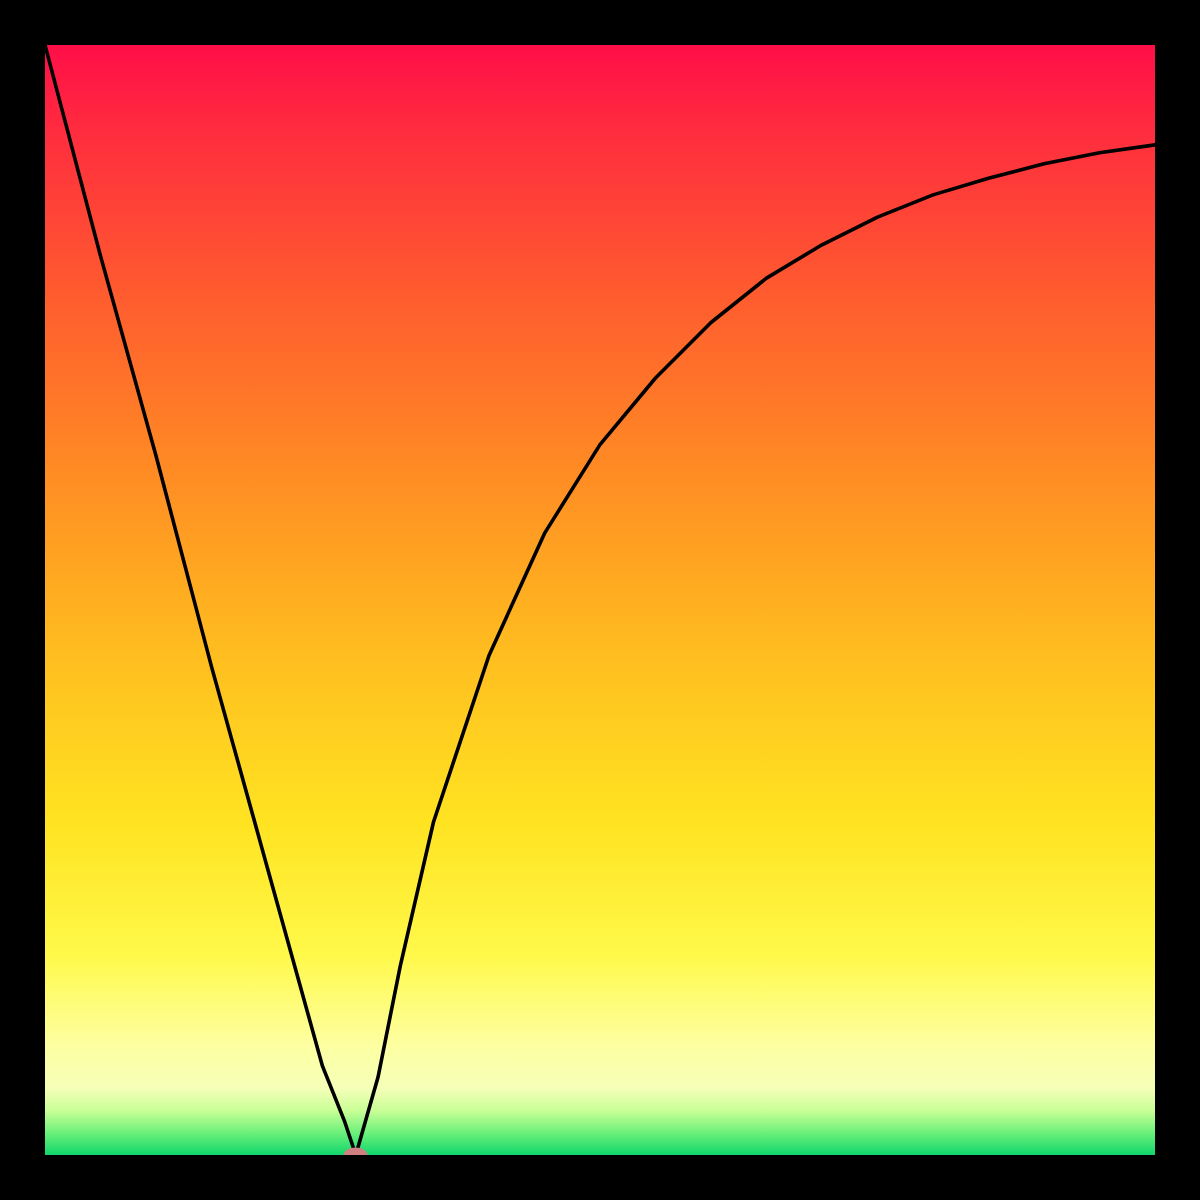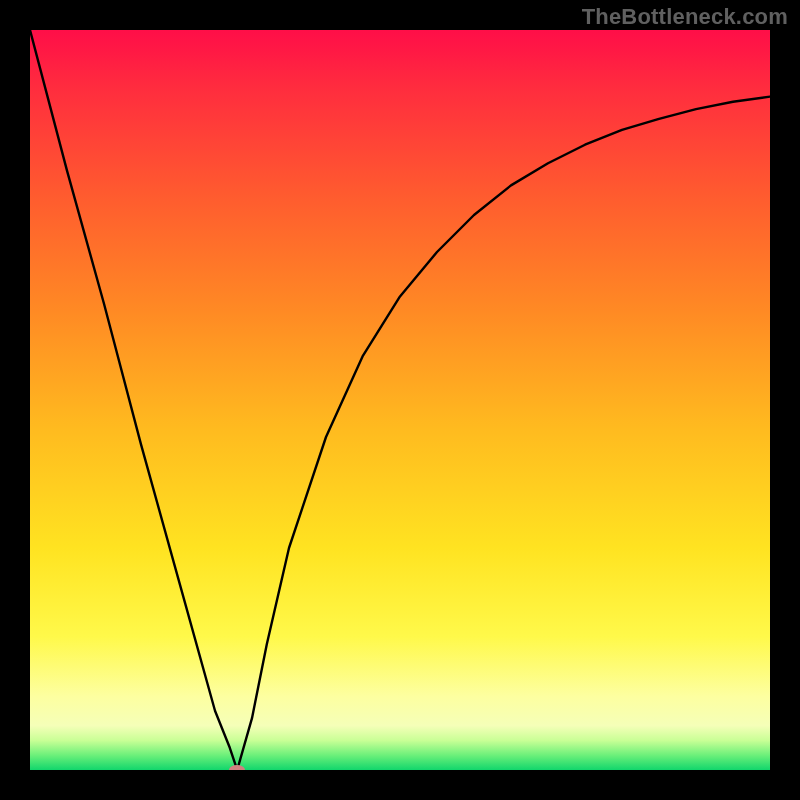--- a/index.html
+++ b/index.html
@@ -71,21 +71,20 @@
     height: 10px;
     background: #d08080;
     border-radius: 50%;
     transform: translate(-50%, -50%);
   }
 </style>
 </head>
 <body>
 
 <div class="frame">
-  <div class="watermark">TheBottleneck.com</div>
 
   <div class="plot-area">
     <div class="gradient-bg"></div>
     <svg class="curve" viewBox="0 0 740 740" preserveAspectRatio="none">
       <path id="curve-path" fill="none" stroke="#000" stroke-width="2.4" stroke-linejoin="round" stroke-linecap="round" d="M0.00 0.00 L37.00 140.60 L74.00 273.80 L111.00 414.40 L148.00 547.60 L185.00 680.80 L199.80 717.80 L207.20 740.00 L222.00 688.20 L236.80 614.20 L259.00 518.00 L296.00 407.00 L333.00 325.60 L370.00 266.40 L407.00 222.00 L444.00 185.00 L481.00 155.40 L518.00 133.20 L555.00 114.70 L592.00 99.90 L629.00 88.80 L666.00 79.18 L703.00 71.78 L740.00 66.60"></path>
     </svg>
     <div id="marker-dot" class="dot" style="left: 207.2px; top: 740px; background: rgb(208, 128, 128);"></div>
   </div>
 </div>
 

